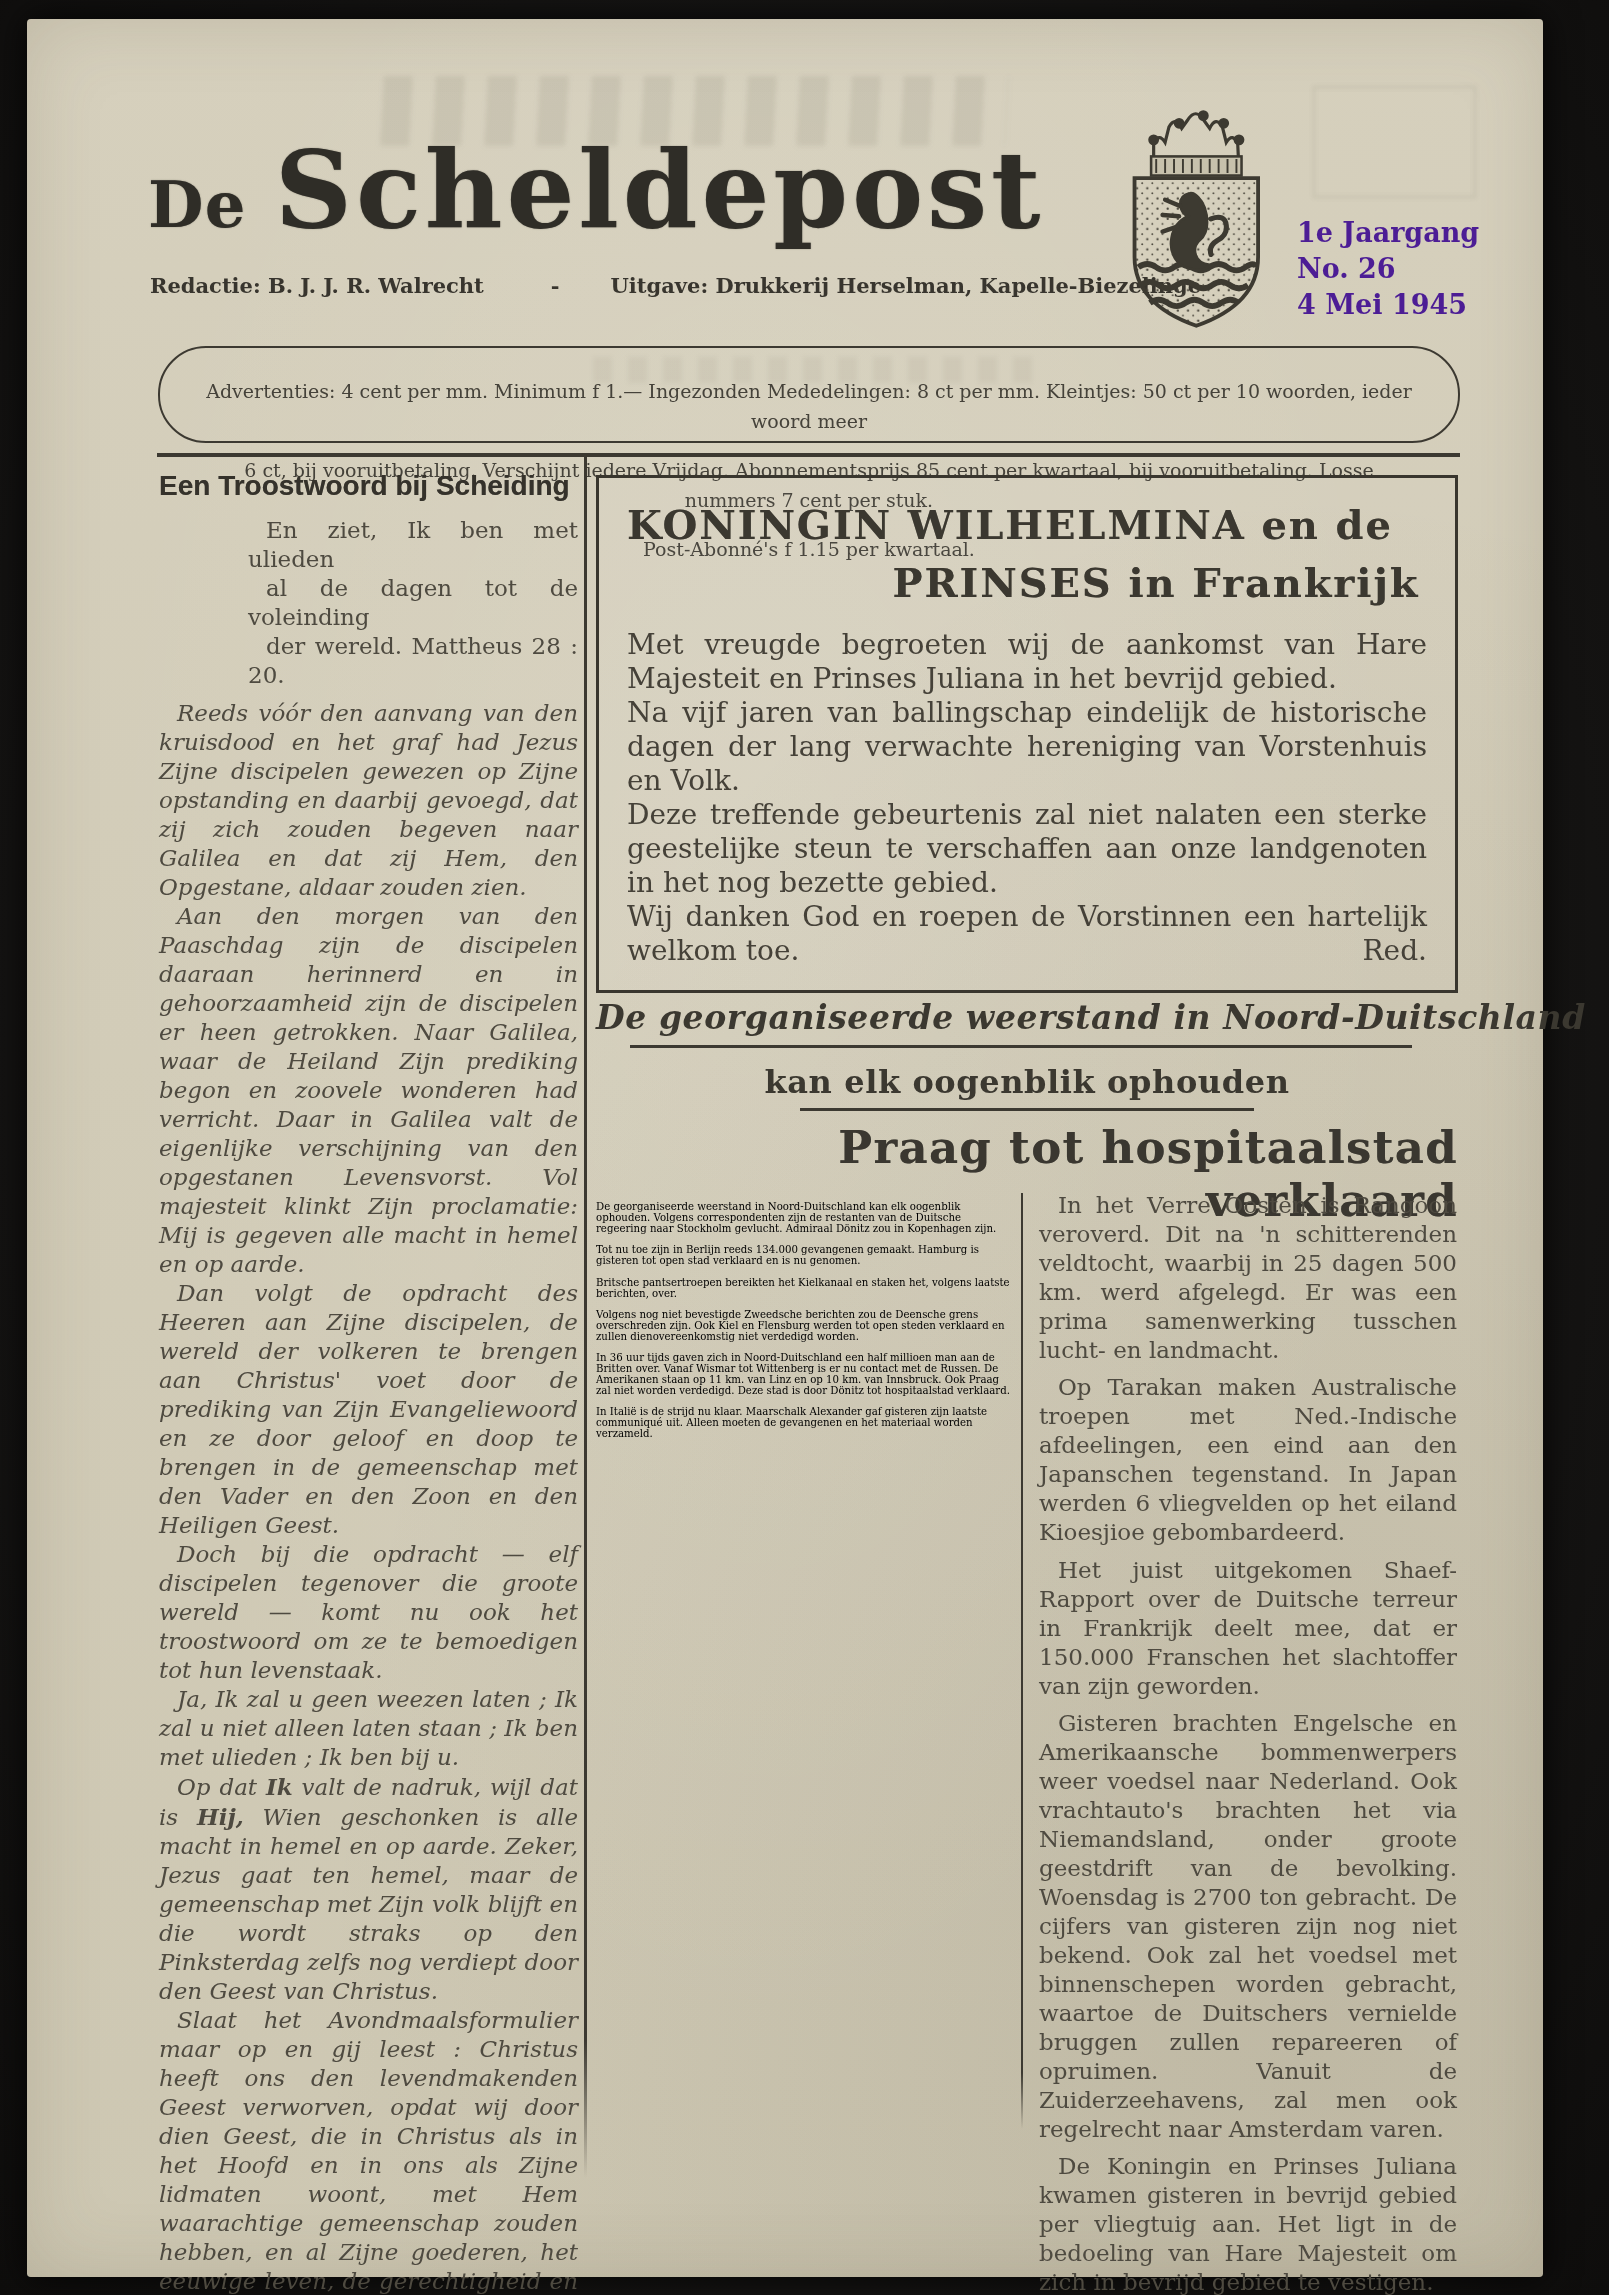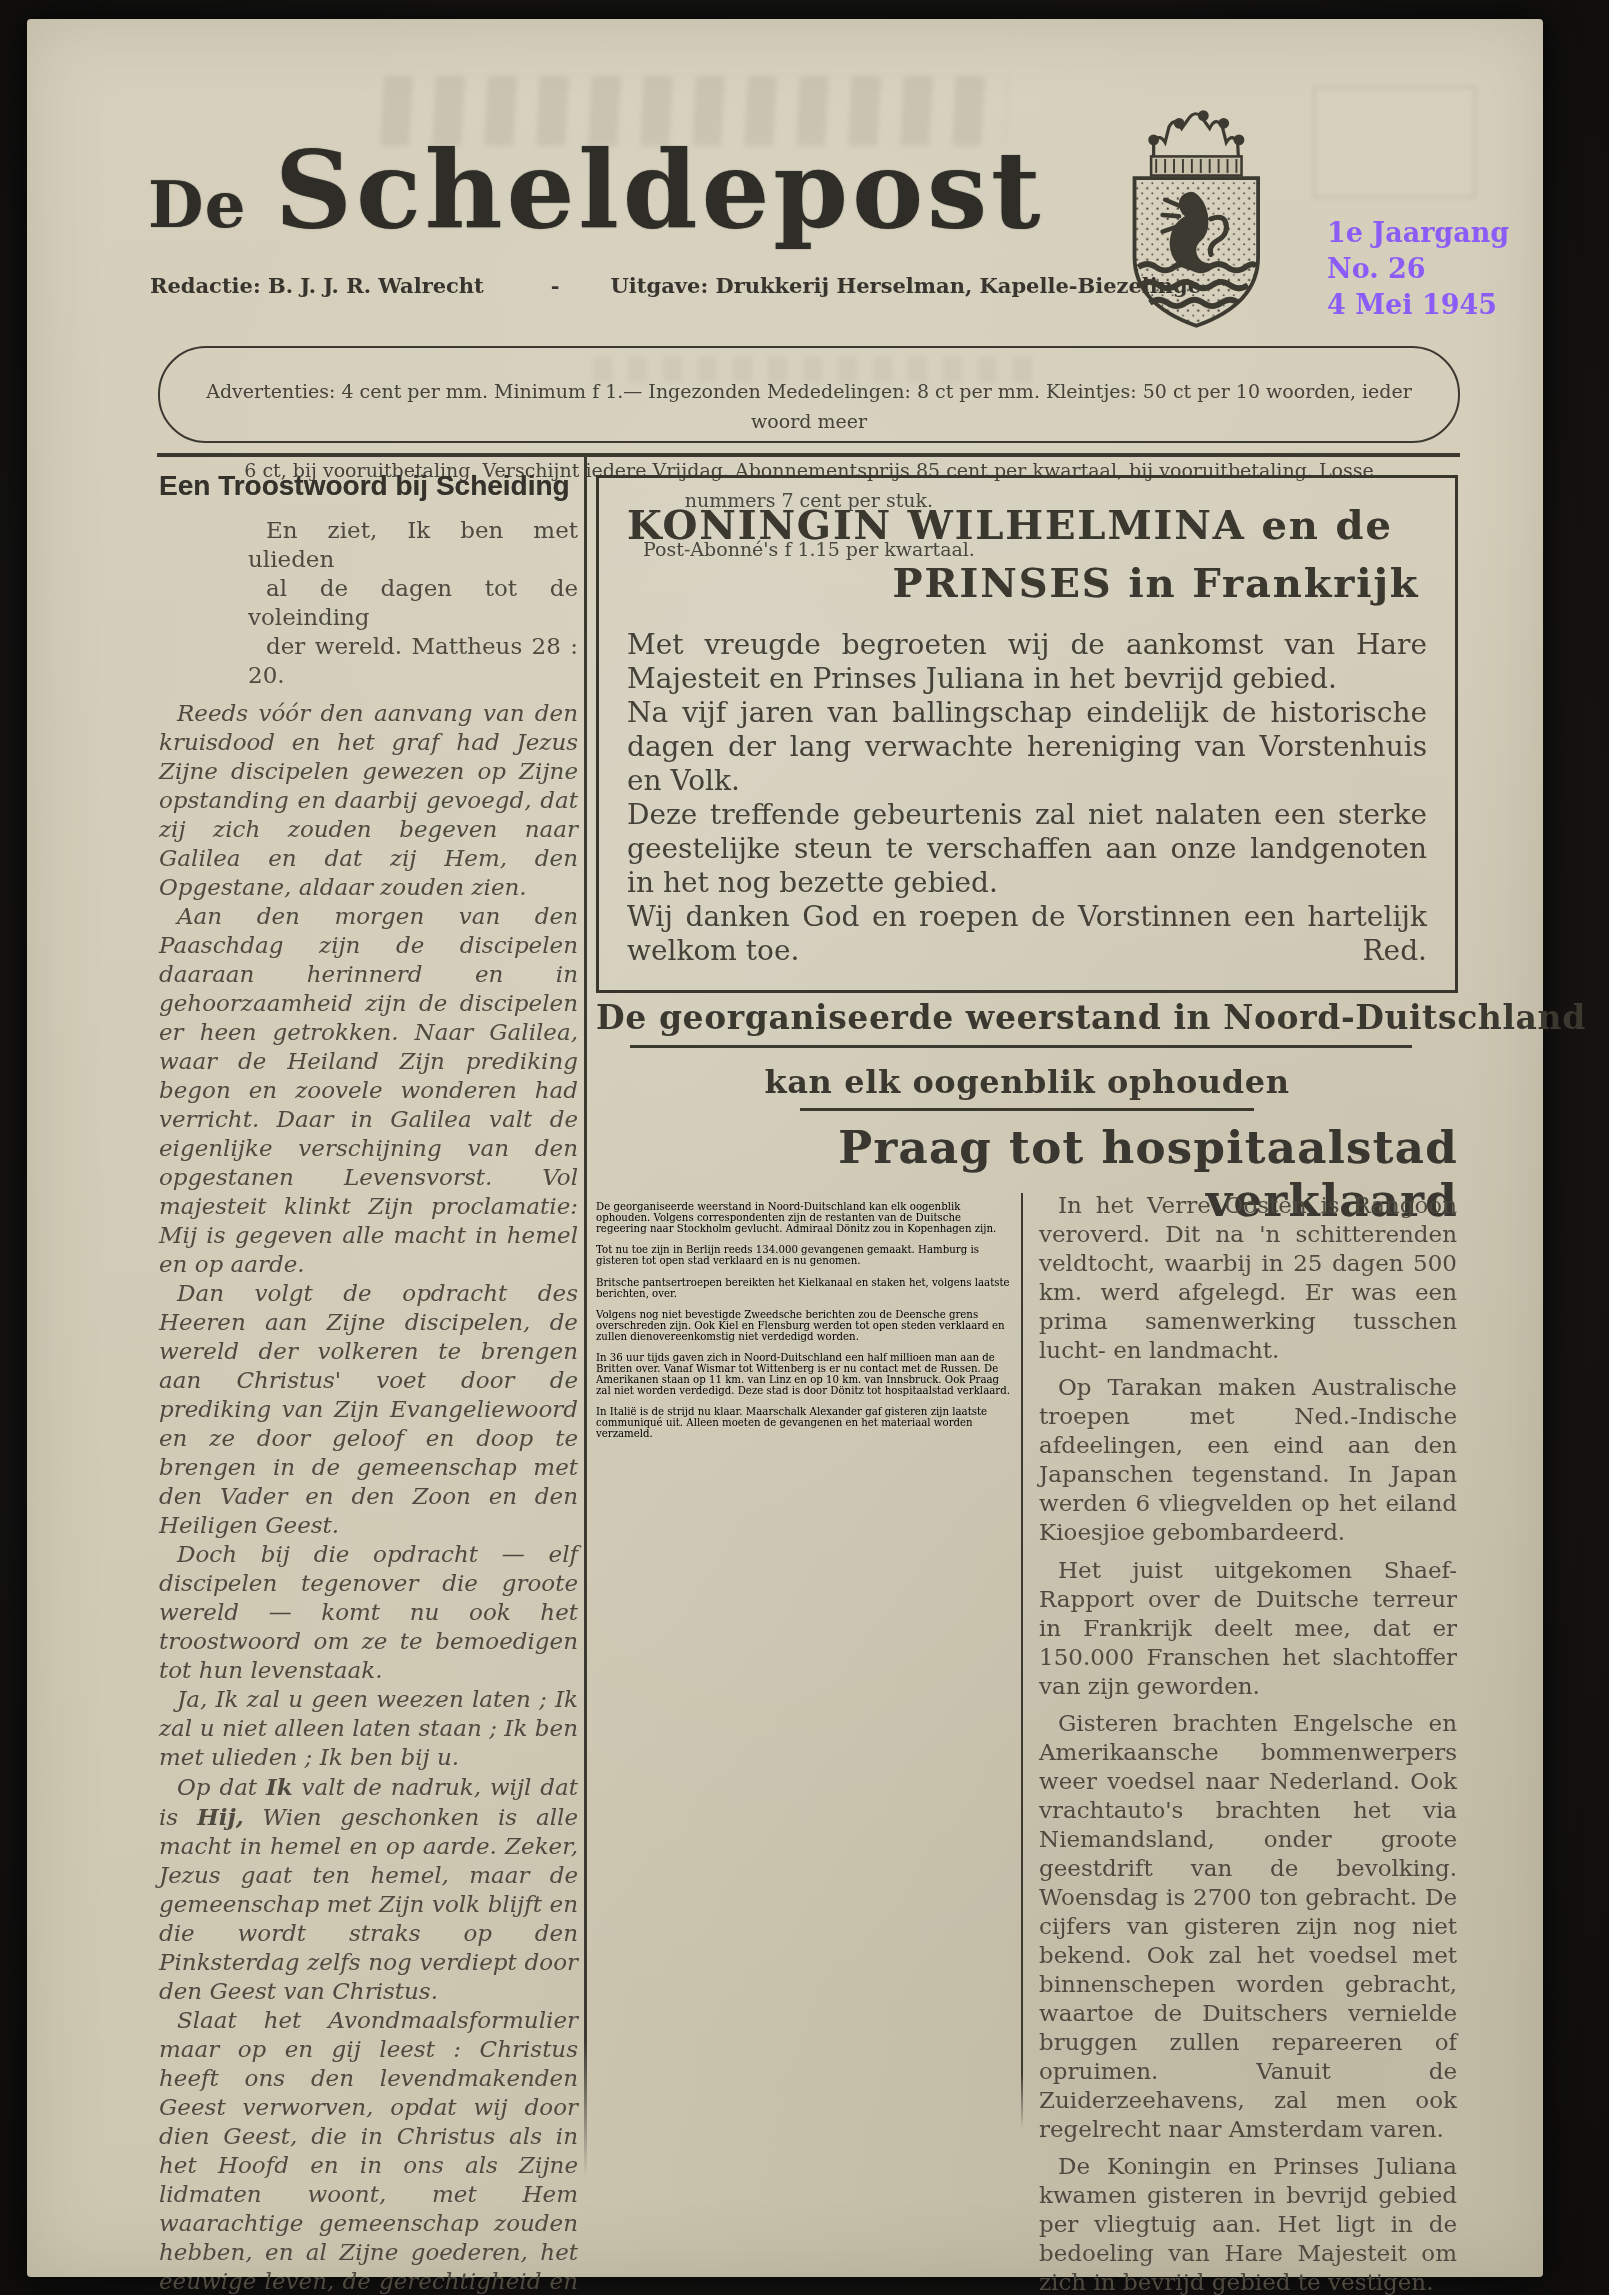--- a/index.html
+++ b/index.html
@@ -30,21 +30,21 @@
 
   
   .masthead-title{position:absolute;left:148px;top:113px;display:flex;align-items:baseline;gap:28px;
     color:#2f2d27;font-weight:bold;white-space:nowrap;text-shadow:0 0 1.3px rgba(47,45,39,0.55);}
   .masthead-title .t-de{font-size:64px;letter-spacing:1.3px;}
   .masthead-title .t-main{font-size:107px;letter-spacing:3.8px;}
   .byline{position:absolute;left:150px;top:273px;width:969px;display:flex;align-items:baseline;
     color:#38352e;font-size:21px;font-weight:bold;white-space:nowrap;}
   .byline .sep{margin:0 51px 0 67px;}
   .crest{position:absolute;left:1114px;top:94px;width:171px;height:242px;}
-  .issue{position:absolute;left:1297px;top:215px;color:#8b5cf6;font-size:27px;font-weight:bold;line-height:36px;white-space:nowrap;margin-left:30px;}
+  .issue{position:absolute;left:1297px;top:215px;color:#4c1d95;font-size:27px;font-weight:bold;line-height:36px;white-space:nowrap;}
 
   
   .infobox{position:absolute;left:158px;top:346px;width:1302px;height:97px;box-sizing:border-box;
     border:2.5px solid #3c3931;border-radius:48px;padding:9px 38px 0 38px;
     color:#45423a;font-size:19px;line-height:30px;text-align:center;}
 
   
   .rule{position:absolute;background:#3c3931;}
   .top-rule{left:157px;top:453px;width:1303px;height:3.8px;}
   .vrule-left{left:584px;top:454px;width:2.5px;height:1724px;background:linear-gradient(#3c3931 92%, rgba(60,57,49,0));}
@@ -66,21 +66,21 @@
     border:3.2px solid #39362e;padding:19px 28px 21.7px 28px;background:rgba(255,255,245,0.03);}
   .royal-h1{font-size:40px;font-weight:bold;letter-spacing:1.9px;color:#3b3830;margin:3.8px 0 0 0;white-space:nowrap;
     text-shadow:0 0 0.6px rgba(59,56,48,0.5);}
   .royal-h2{font-size:40px;font-weight:bold;letter-spacing:1.9px;color:#3b3830;margin:11.5px 0 21.7px 0;text-align:right;padding-right:7.6px;white-space:nowrap;
     text-shadow:0 0 0.6px rgba(59,56,48,0.5);}
   .royal-box [data-bind-list] p{margin:0;font-size:28px;line-height:34px;text-align:justify;text-indent:0;color:#454138;}
   .royal-sig{margin-top:-34px;text-align:right;font-size:28px;line-height:34px;color:#454138;}
 
   
   .headline-1{position:absolute;left:596px;top:998px;width:862px;text-align:center;
-    font-size:33px;font-weight:bold;color:#3b3830;letter-spacing:0.6px;white-space:nowrap;}
+    font-size:33px;font-weight:bold;color:#3b3830;letter-spacing:0.6px;white-space:nowrap;font-style:italic;}
   .headline-2{position:absolute;left:596px;top:1063px;width:862px;text-align:center;
     font-size:32px;font-weight:bold;color:#3b3830;letter-spacing:0.6px;}
   .headline-3{position:absolute;left:596px;top:1121px;width:862px;text-align:right;
     font-size:45px;font-weight:bold;color:#3a3730;letter-spacing:1.3px;text-shadow:0 0 0.6px rgba(58,55,48,0.5);}
 
   
   .news-col1{position:absolute;left:596px;top:1191px;width:414px;}
   .news-col2{position:absolute;left:1039px;top:1191px;width:418px;}
   .news-col1 [data-bind-list] p, .news-col2 [data-bind-list] p{
     margin:0 0 8.3px 0;font-size:23px;line-height:29px;text-align:justify;text-indent:19px;color:#4e4a40;}

